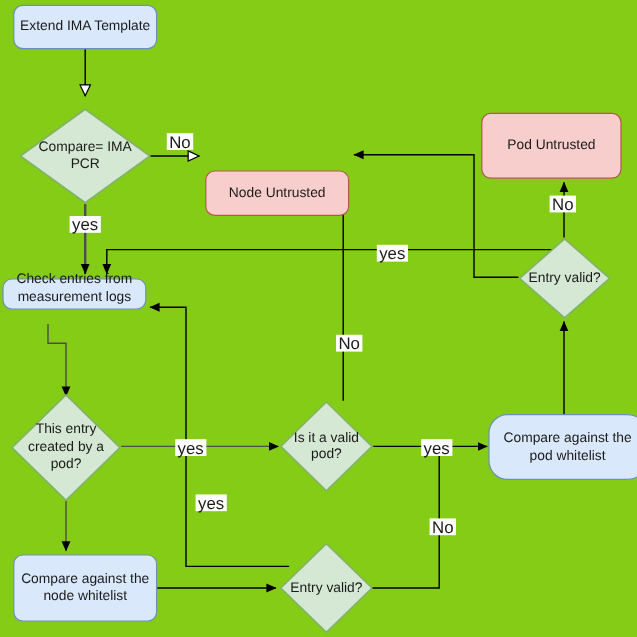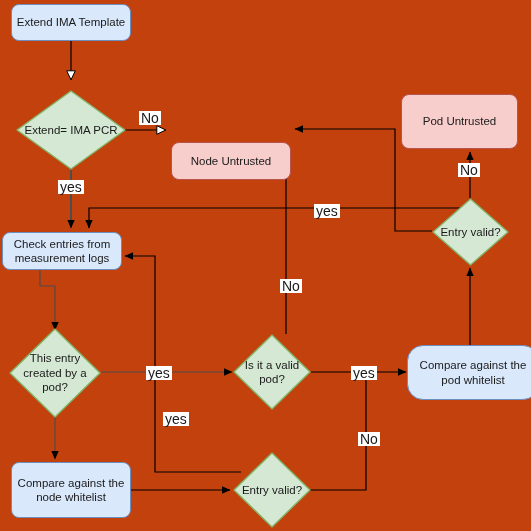--- a/index.html
+++ b/index.html
@@ -7,21 +7,21 @@
     padding: 0;
     background: #ffffff;
   }
   body {
     font-family: "Liberation Sans", sans-serif;
   }
   #flow-root {
     position: relative;
     width: 531px;
     height: 531px;
-    background: #c2410c;
+    background: #84cc16;
     overflow: hidden;
   }
   #edge-layer {
     position: absolute;
     left: 0;
     top: 0;
     width: 531px;
     height: 531px;
   }
   .node {
@@ -123,32 +123,32 @@
   </svg>
 
   <div class="node node-box" style="left:11px; top:4px; width:120px; height:37px;">
     <span>Extend IMA Template</span>
   </div>
 
   <div class="node diamond" style="left:16px; top:90px; width:110px; height:80px;">
     <svg class="dia-shape" viewBox="0 0 110 80" preserveAspectRatio="none">
       <path d="M55,1 L109,40 L55,79 L1,40 z" fill="#d5e8d4" stroke="#82b366" stroke-width="1.4" stroke-linejoin="round"></path>
     </svg>
-    <span class="dia-label">Extend= IMA PCR</span>
+    <span class="dia-label">Compare= IMA PCR</span>
   </div>
 
   <div class="node node-box danger" style="left:171px; top:110px; width:120px; height:38px;margin-top:32px;">
     <span>Node Untrusted</span>
   </div>
 
   <div class="node node-box danger" style="left:401px; top:94px; width:117px; height:55px;">
     <span>Pod Untrusted</span>
   </div>
 
-  <div class="node node-box" style="left:2px; top:232px; width:120px; height:38px;">
+  <div class="node node-box" style="left:2px; top:232px; width:120px; height:26px;align-items:flex-end;">
     <span>Check entries from measurement logs</span>
   </div>
 
   <div class="node diamond" style="left:432px; top:198px; width:77px; height:68px;">
     <svg class="dia-shape" viewBox="0 0 77 68" preserveAspectRatio="none">
       <path d="M38.5,1 L76,34 L38.5,67 L1,34 z" fill="#d5e8d4" stroke="#82b366" stroke-width="1.4" stroke-linejoin="round"></path>
     </svg>
     <span class="dia-label">Entry valid?</span>
   </div>
 

